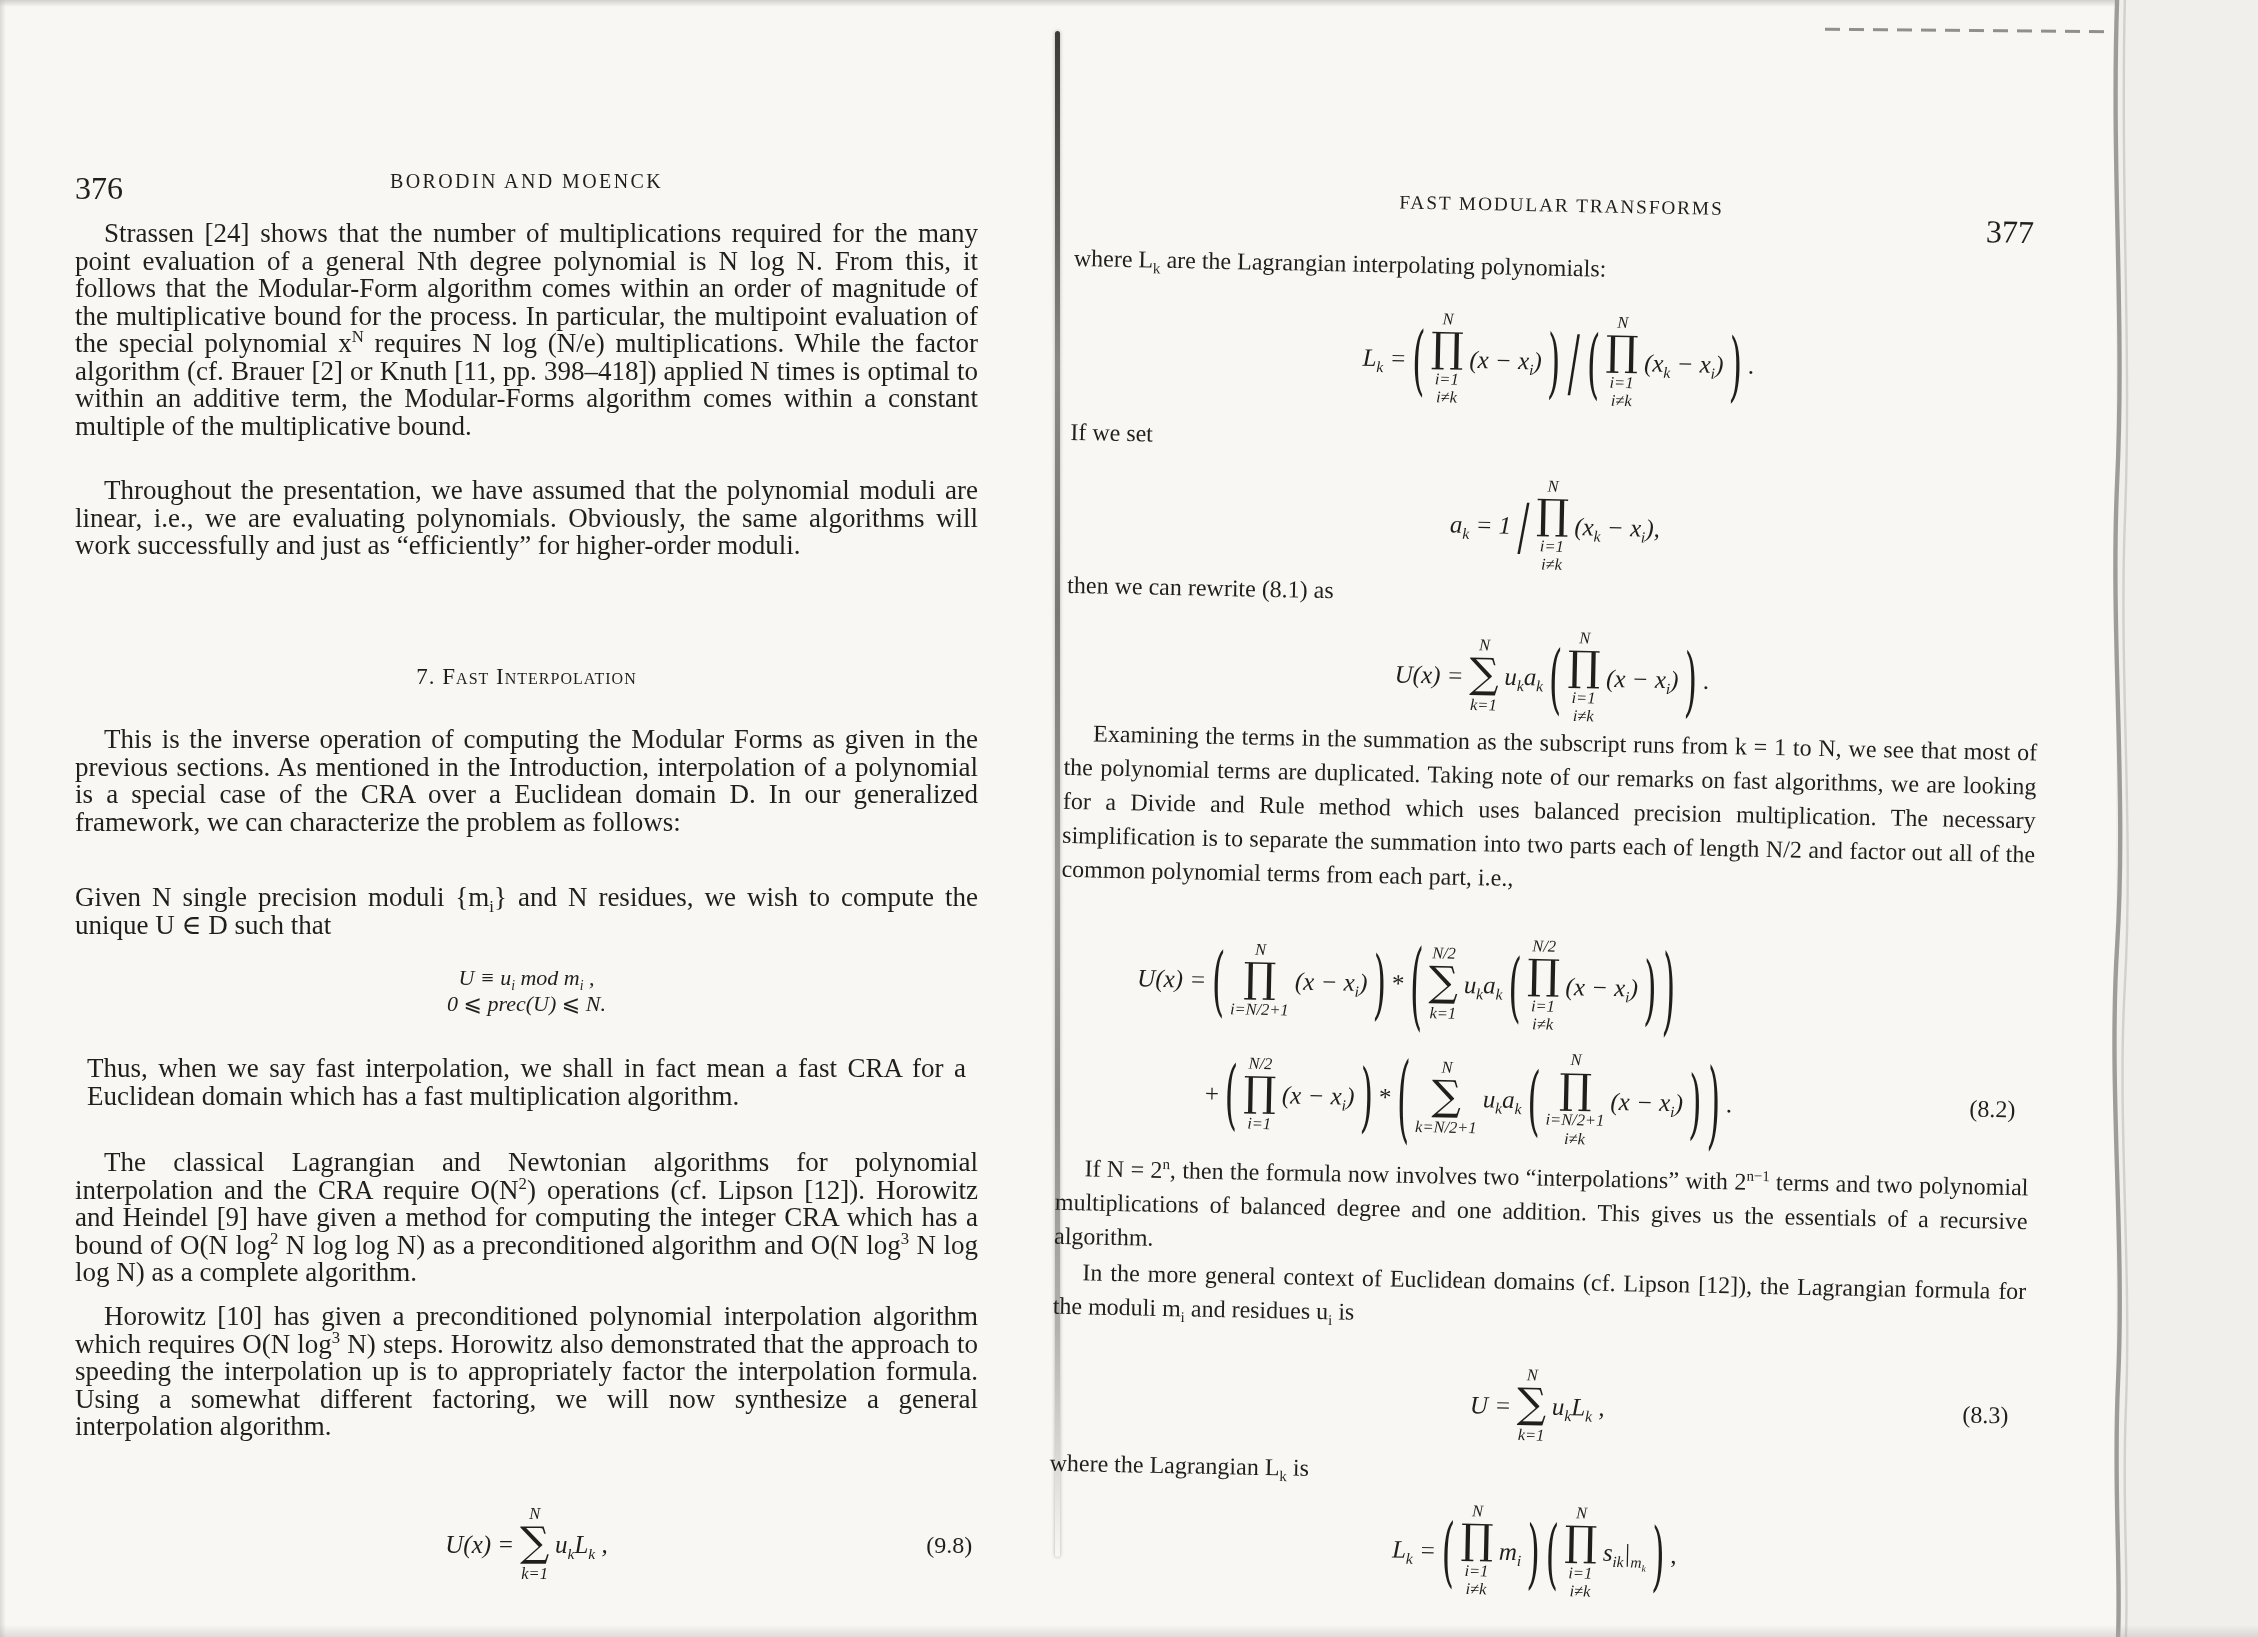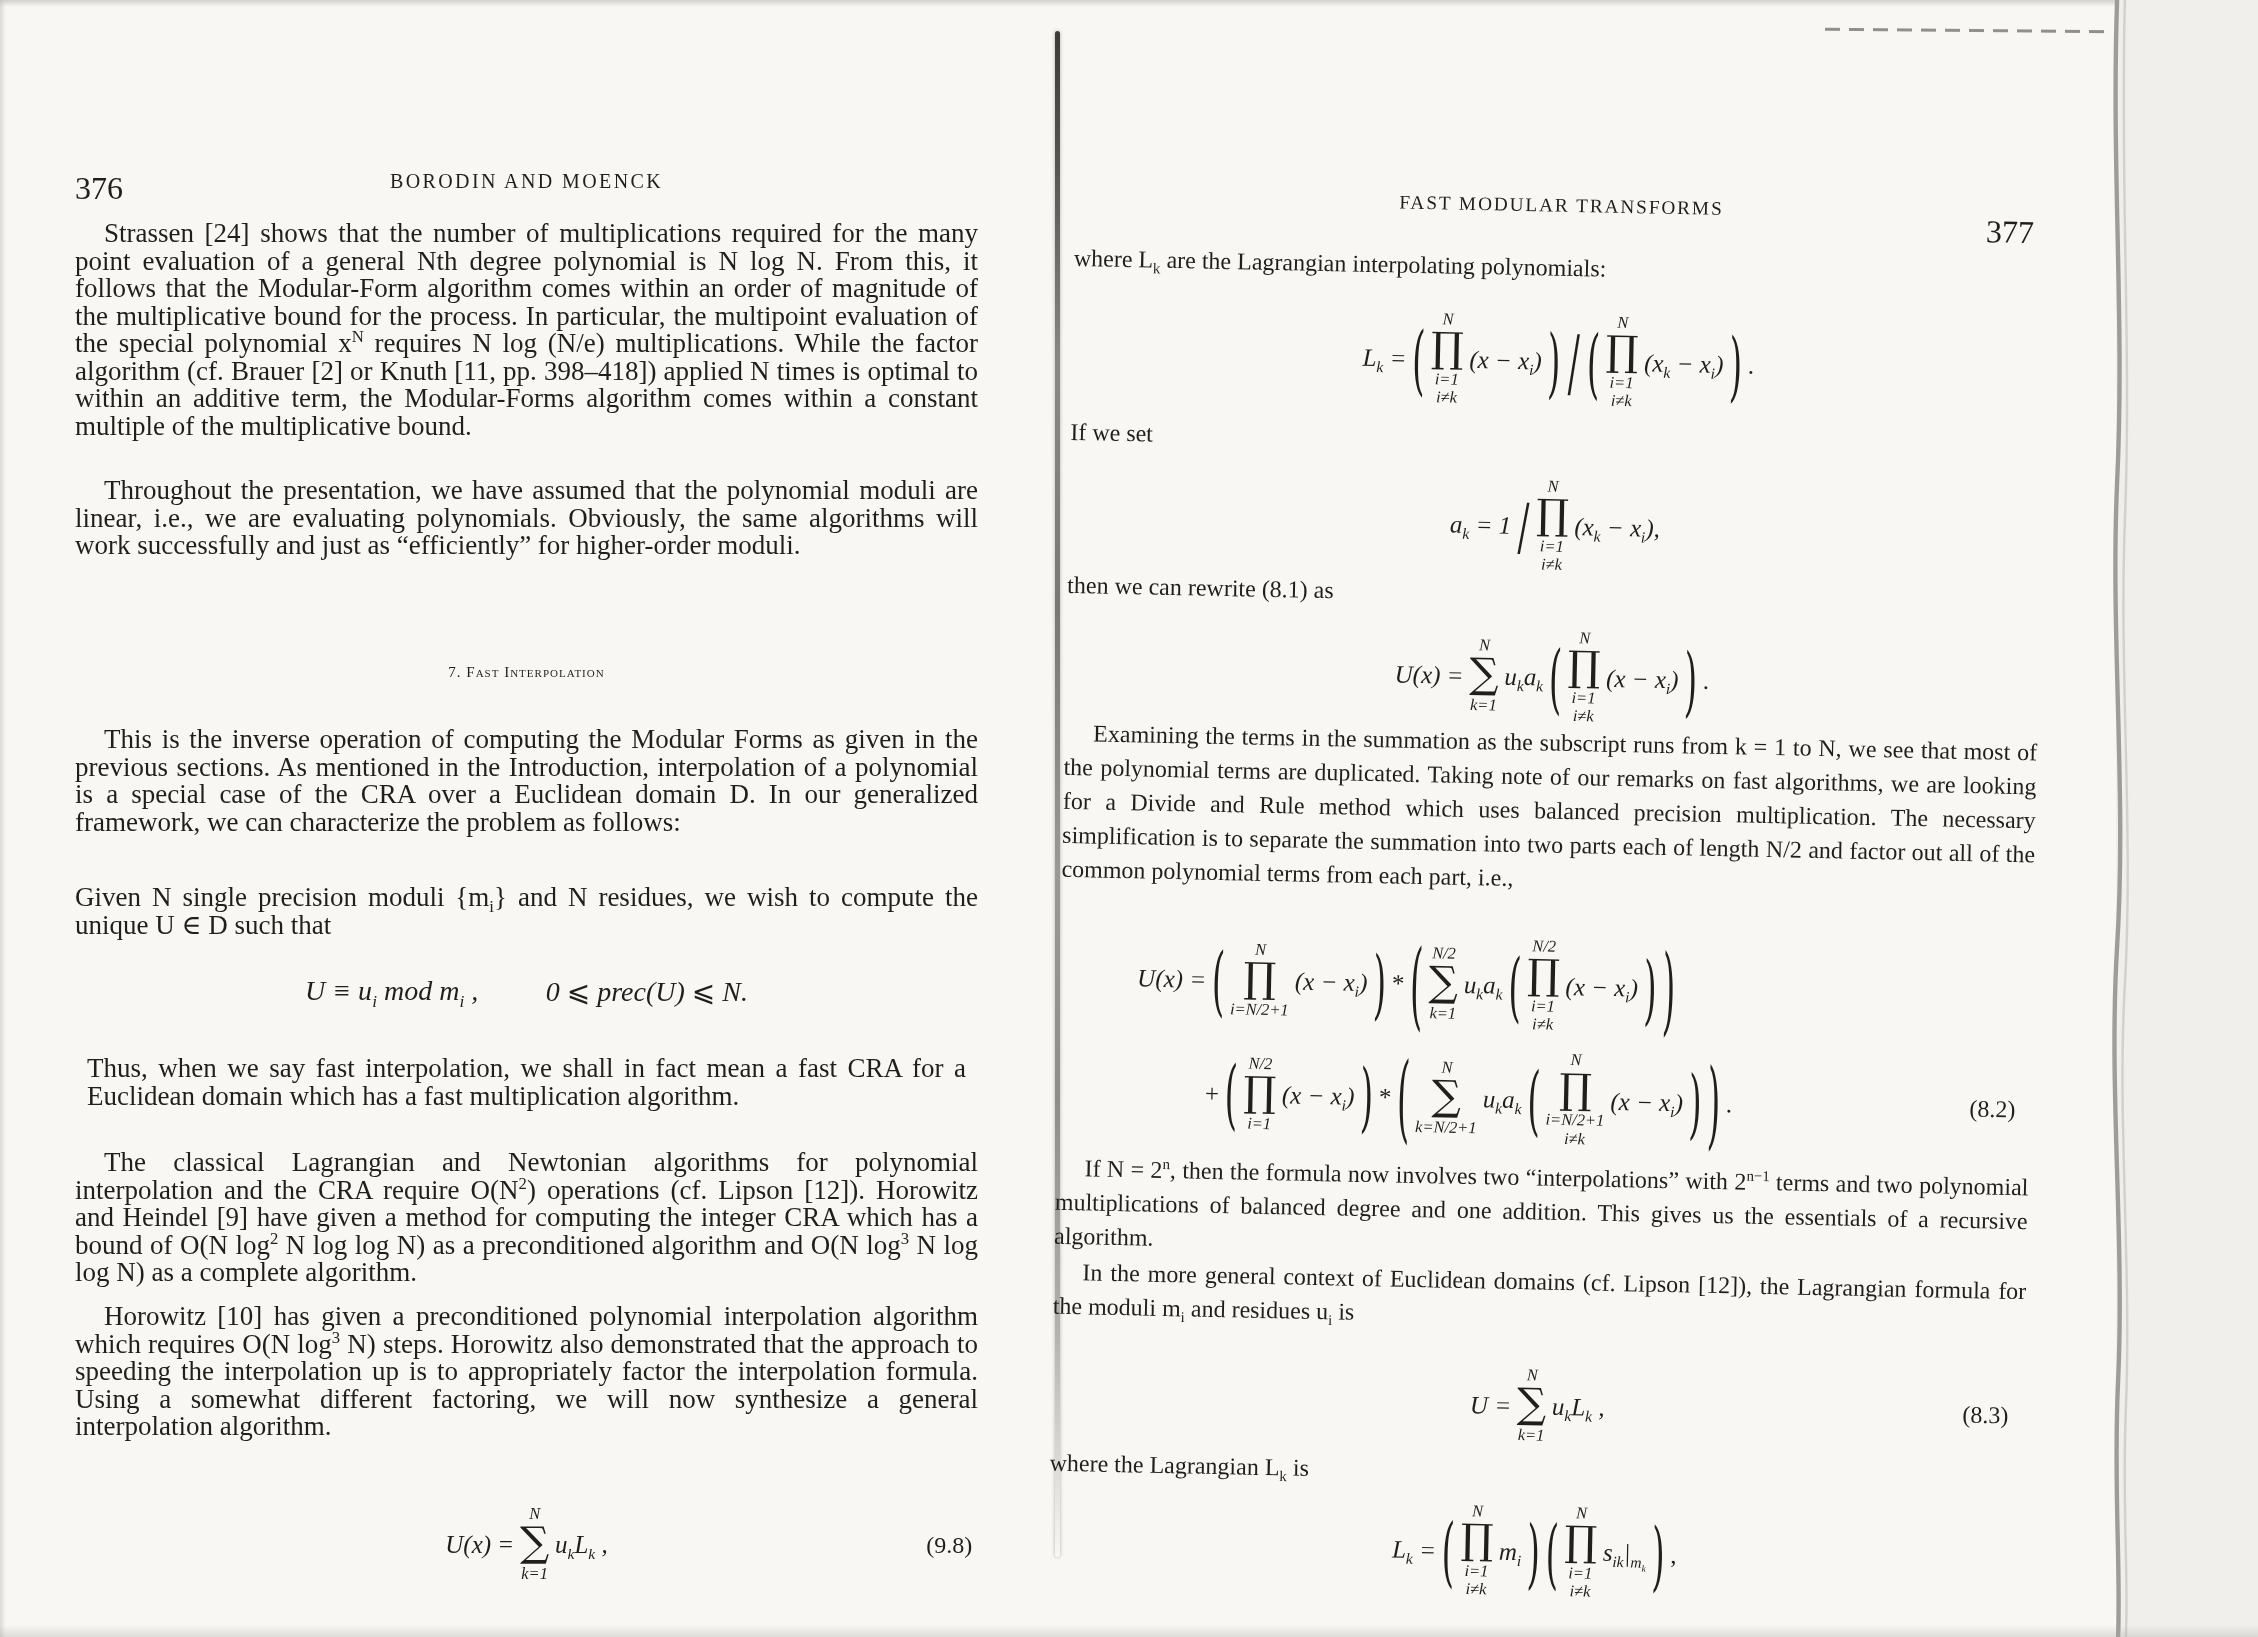--- a/index.html
+++ b/index.html
@@ -32,21 +32,21 @@
   .rcol { left:1079px; top:0; width:973px; height:1638px;
     transform:rotate(1.15deg); transform-origin:0 0; }
 
   .lp-body { font-size:27px; line-height:27.5px; text-align:justify; }
   .rp-body { font-size:24px; line-height:34px; text-align:justify; }
   .ind { text-indent:29px; }
 
   .pagenum { font-size:32px; }
   .runhead { font-size:20px; letter-spacing:2.4px; text-align:center; }
   .runhead-r { font-size:19.3px; letter-spacing:1.9px; text-align:center; }
-  .secthead { font-size:15px; font-variant:small-caps; letter-spacing:1px; text-align:center; }
+  .secthead { font-size:23px; font-variant:small-caps; letter-spacing:1px; text-align:center; }
 
   
   .eq { left:0; right:0; display:flex; justify-content:center; align-items:center;
     font-style:italic; font-size:25px; }
   .eq > * { margin:0 2.9px; }
   .eq .up { font-style:normal; }
   .eqwrap { left:0; right:0; }
   .tag { position:absolute; right:5.8px; top:50%; transform:translateY(-50%);
     font-style:normal; font-size:24px; }
   sub, sup { font-size:62%; line-height:0; }
@@ -92,21 +92,21 @@
     <p class="abs lp-body ind" style="left:0;right:0;top:220px;margin:0;">Strassen [24] shows that the number of multiplications required for the many point evaluation of a general Nth degree polynomial is N log N. From this, it follows that the Modular-Form algorithm comes within an order of magnitude of the multiplicative bound for the process. In particular, the multipoint evaluation of the special polynomial x<sup>N</sup> requires N log (N/e) multiplications. While the factor algorithm (cf. Brauer [2] or Knuth [11, pp. 398–418]) applied N times is optimal to within an additive term, the Modular-Forms algorithm comes within a constant multiple of the multiplicative bound.</p>
 
     <p class="abs lp-body ind" style="left:0;right:0;top:477px;margin:0;">Throughout the presentation, we have assumed that the polynomial moduli are linear, i.e., we are evaluating polynomials. Obviously, the same algorithms will work successfully and just as “efficiently” for higher-order moduli.</p>
 
     <div class="abs secthead" style="left:0;right:0;top:664px;">7. Fast Interpolation</div>
 
     <p class="abs lp-body" style="left:0;right:0;top:884px;margin:0;">Given N single precision moduli {m<sub>i</sub>} and N residues, we wish to compute the unique U ∈ D such that</p>
 
     <p class="abs lp-body ind" style="left:0;right:0;top:726px;margin:0;">This is the inverse operation of computing the Modular Forms as given in the previous sections. As mentioned in the Introduction, interpolation of a polynomial is a special case of the CRA over a Euclidean domain D. In our generalized framework, we can characterize the problem as follows:</p>
 
-    <div class="abs eq" style="top:967px;height:48px;font-size:28px;">
+    <div class="abs eq" style="top:967px;height:48px;font-size:22px;flex-direction:column;">
       <span>U ≡ u<sub>i</sub> mod m<sub>i</sub> ,</span>
       <span style="display:inline-block;width:56px;"></span>
       <span>0 ⩽ prec(U) ⩽ N.</span>
     </div>
 
     <p class="abs lp-body" style="left:0;right:0;top:1043px;margin:12px;">Thus, when we say fast interpolation, we shall in fact mean a fast CRA for a Euclidean domain which has a fast multiplication algorithm.</p>
 
     <p class="abs lp-body ind" style="left:0;right:0;top:1149px;margin:0;">The classical Lagrangian and Newtonian algorithms for polynomial interpolation and the CRA require O(N<sup>2</sup>) operations (cf. Lipson [12]). Horowitz and Heindel [9] have given a method for computing the integer CRA which has a bound of O(N log<sup>2</sup> N log log N) as a preconditioned algorithm and O(N log<sup>3</sup> N log log N) as a complete algorithm.</p>
 
     <p class="abs lp-body ind" style="left:0;right:0;top:1303px;margin:0;">Horowitz [10] has given a preconditioned polynomial interpolation algorithm which requires O(N log<sup>3</sup> N) steps. Horowitz also demonstrated that the approach to speeding the interpolation up is to appropriately factor the interpolation formula. Using a somewhat different factoring, we will now synthesize a general interpolation algorithm.</p>

